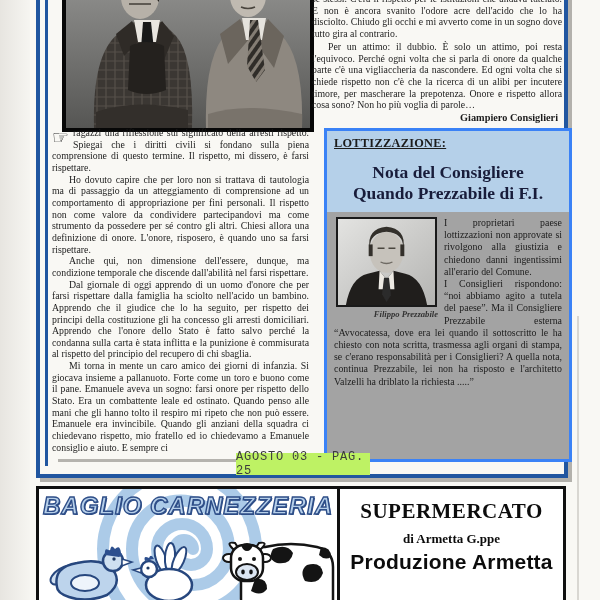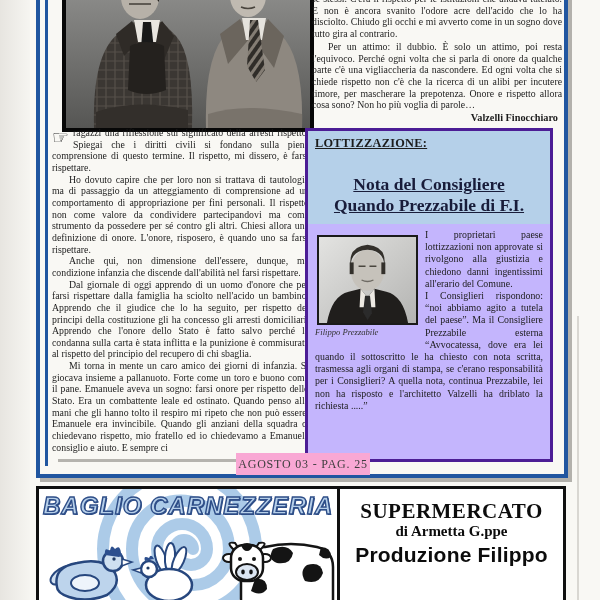--- a/index.html
+++ b/index.html
@@ -29,53 +29,53 @@
   .signature{font-weight:bold;text-align:right;padding-right:4px;font-size:10.3px;margin-top:1px;}
 
   .left-col{position:absolute;left:52px;top:127px;width:257px;
     font-size:9.8px;line-height:11.65px;text-align:justify;}
   .left-col p{margin:0;text-indent:17px;}
   .left-col p.first{text-indent:0;}
   .hand-icon{float:left;font-family:"DejaVu Sans",sans-serif;font-size:19px;line-height:20px;
     margin:0 4px 0 0;color:#2a2a2a;}
 
   
-  .lott-box{position:absolute;left:305px;top:128px;width:242px;height:328px;
-    border:3px solid #4c1d95;background:#c4b5fd;}
+  .lott-box{position:absolute;left:324px;top:128px;width:242px;height:328px;
+    border:3px solid #3b82f6;background:#a3a3a3;}
   .lott-head{background:#b5d0e9;padding:5px 7px 8px 7px;}
   .kicker{font-weight:bold;font-size:12.3px;text-decoration:underline;letter-spacing:.3px;}
   .lott-title{font-weight:bold;font-size:17.5px;line-height:21px;text-align:center;
-    color:#181c3a;margin-top:23px;text-decoration:underline;}
+    color:#181c3a;margin-top:11px;}
   .lott-body{padding:5px 7px 0 7px;font-size:9.9px;line-height:12.2px;text-align:justify;}
   .lott-body p{margin:0;}
-  .lott-photo-wrap{float:left;width:104px;margin:6px 6px 1px 0;text-align:left;}
+  .lott-photo-wrap{float:left;width:104px;margin:0 6px 1px 0;text-align:right;font-weight:bold;}
   .lott-photo{width:97px;height:86px;border:2px solid #1a1a1a;background:#cfcfcd;margin:0 auto;}
   .lott-photo svg{display:block;width:100%;height:100%;}
   .lott-caption{font-style:italic;font-size:8.6px;color:#333;margin-top:1px;}
 
   
   .footer-gray{position:absolute;left:58px;top:459px;width:178px;height:3px;background:#b5b3ae;}
-  .footer-label{position:absolute;left:236px;top:453px;width:134px;height:22px;background:#f9a8d4;
+  .footer-label{position:absolute;left:236px;top:453px;width:134px;height:22px;background:#bef264;
     z-index:5;display:flex;align-items:center;justify-content:center;
-    font-family:Liberation Serif, serif;font-size:12px;letter-spacing:.8px;color:#3d3d3d;}
+    font-family:Liberation Mono, monospace;font-size:12px;letter-spacing:.8px;color:#3d3d3d;}
 
   
   .ad-box{position:absolute;left:36px;top:486px;width:524px;height:140px;
     border:3px solid #101010;background:#fff;}
   .ad-left{position:absolute;left:0;top:0;width:298px;height:100%;border-right:3px solid #101010;overflow:hidden;}
   .ad-art{position:absolute;left:0;top:0;width:298px;height:114px;}
   .baglio-title{position:absolute;left:0;top:3px;width:100%;text-align:center;z-index:2;
     font-family:"Liberation Sans",sans-serif;font-weight:bold;font-style:italic;
     font-size:24px;letter-spacing:1px;color:#b6cfe9;
     -webkit-text-stroke:1.4px #2e4e88;text-shadow:1px 1px 0 #2e4e88;}
   .ad-right{position:absolute;left:301px;top:0;right:0;height:100%;text-align:center;color:#0c0c0c;}
   .sup-line1,.sup-line2{font-family:"Liberation Serif",serif;font-weight:bold;font-size:21px;line-height:24px;letter-spacing:.5px;}
   .sup-line1{margin-top:10px;}
   .sup-line2{margin-top:5px;}
-  .sup-line3{font-family:"Liberation Serif",serif;font-weight:bold;font-size:15px;margin-top:0;}
+  .sup-line3{font-family:"Liberation Serif",serif;font-weight:bold;font-size:13px;margin-top:8px;}
   .sup-line4{font-family:"Liberation Sans",sans-serif;font-weight:bold;font-size:21px;margin-top:3px;letter-spacing:.2px;}
 </style>
 </head>
 <body>
 
 <div class="page">
   <div class="scan-edge"></div>
 
   <div class="blue-frame"></div>
   <div class="frame-inner-left"></div>
@@ -118,29 +118,29 @@
       <path d="M202,25 L188,46 L208,74 L218,42 Z" fill="#6b655d"></path>
       <path d="M176,24 L200,24 L196,46 L180,46 Z" fill="#e6e3dd"></path>
       <path d="M184,26 L192,26 L199,76 L190,88 L181,72 Z" fill="url(#stripes)"></path>
       <path d="M142,120 Q180,108 236,120 L236,134 L142,134 Z" fill="#79736b"></path>
     </svg>
   </div>
 
   <div class="right-col">
     <p>se stessi. C'era il rispetto per le istituzioni che andava tutelato. E non è ancora svanito l'odore acre dell'acido che lo ha disciolto. Chiudo gli occhi e mi avverto come in un sogno dove tutto gira al contrario.</p>
     <p>Per un attimo: il dubbio. È solo un attimo, poi resta l'equivoco. Perché ogni volta che si parla di onore da qualche parte c'è una vigliaccheria da nascondere. Ed ogni volta che si chiede rispetto non c'è che la ricerca di un alibi per incutere timore, per mascherare la prepotenza. Onore e rispetto allora cosa sono? Non ho più voglia di parole…</p>
-    <div class="signature">Valzelli Finocchiaro</div>
+    <div class="signature">Giampiero Consiglieri</div>
   </div>
 
   <div class="left-col">
     <p class="first">
       <span class="hand-icon">☞</span><span>ragazzi una riflessione sul significato della arresti rispetto. Spiegai che i diritti civili si fondano sulla piena comprensione di questo termine. Il rispetto, mi dissero, è farsi rispettare.</span>
     </p>
     <p>Ho dovuto capire che per loro non si trattava di tautologia ma di passaggio da un atteggiamento di comprensione ad un comportamento di appropriazione per fini personali. Il rispetto non come valore da condividere partecipandovi ma come strumento da possedere per sé contro gli altri. Chiesi allora una definizione di onore. L'onore, risposero, è quando uno sa farsi rispettare.</p>
-    <p>Anche qui, non dimensione dell'essere, dunque, ma condizione infanzia che discende dall'abilità nel farsi rispettare.</p>
+    <p>Anche qui, non dimensione dell'essere, dunque, ma condizione temporale che discende dall'abilità nel farsi rispettare.</p>
     <p>Dal giornale di oggi apprendo di un uomo d'onore che per farsi rispettare dalla famiglia ha sciolto nell'acido un bambino. Apprendo che il giudice che lo ha seguito, per rispetto dei principi della costituzione gli ha concesso gli arresti domiciliari. Apprendo che l'onore dello Stato è fatto salvo perché la condanna sulla carta è stata inflitta e la punizione è commisurata al rispetto del principio del recupero di chi sbaglia.</p>
     <p>Mi torna in mente un caro amico dei giorni di infanzia. Si giocava insieme a pallanuoto. Forte come un toro e buono come il pane. Emanuele aveva un sogno: farsi onore per rispetto dello Stato. Era un combattente leale ed ostinato. Quando penso alle mani che gli hanno tolto il respiro mi ripeto che non può essere. Emanuele era invincibile. Quando gli anziani della squadra ci chiedevano rispetto, mio fratello ed io chiedevamo a Emanuele consiglio e aiuto. E sempre ci</p>
   </div>
 
   <div class="lott-box">
     <div class="lott-head">
       <div class="kicker">LOTTIZZAZIONE:</div>
       <div class="lott-title">
         <div>Nota del Consigliere</div>
         <div>Quando Prezzabile di F.I.</div>
@@ -223,18 +223,18 @@
           <ellipse cx="26" cy="33" rx="11" ry="8" fill="#dce6f2" stroke="#141414" stroke-width="2"></ellipse>
           <ellipse cx="22" cy="33" rx="1.8" ry="2.4" fill="#141414"></ellipse>
           <ellipse cx="30" cy="33" rx="1.8" ry="2.4" fill="#141414"></ellipse>
         </g>
       </svg>
       <div class="baglio-title">BAGLIO CARNEZZERIA</div>
     </div>
     <div class="ad-right">
       <div class="sup-line1">SUPERMERCATO</div>
       <div class="sup-line3">di Armetta G.ppe</div>
-      <div class="sup-line4">Produzione Filippo</div>
+      <div class="sup-line4">Produzione Armetta</div>
     </div>
   </div>
 
   <div class="page-edge-line"></div>
 </div>
 
 </body></html>

